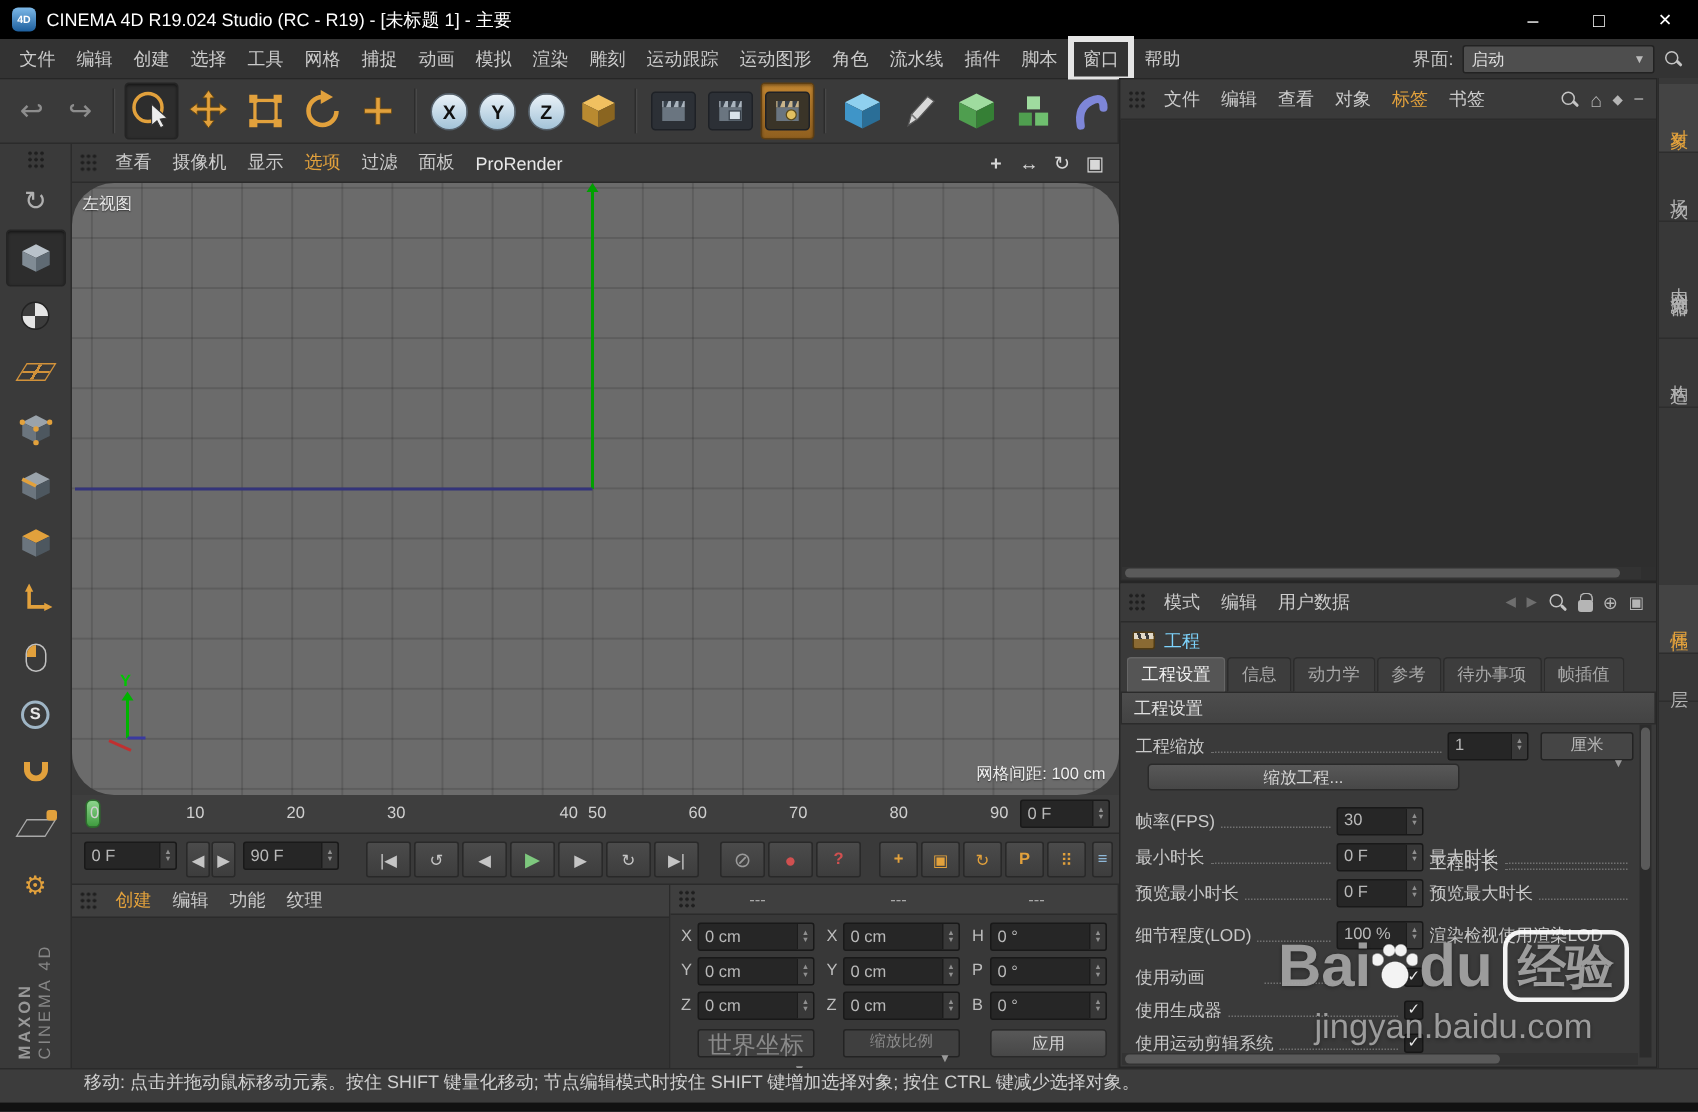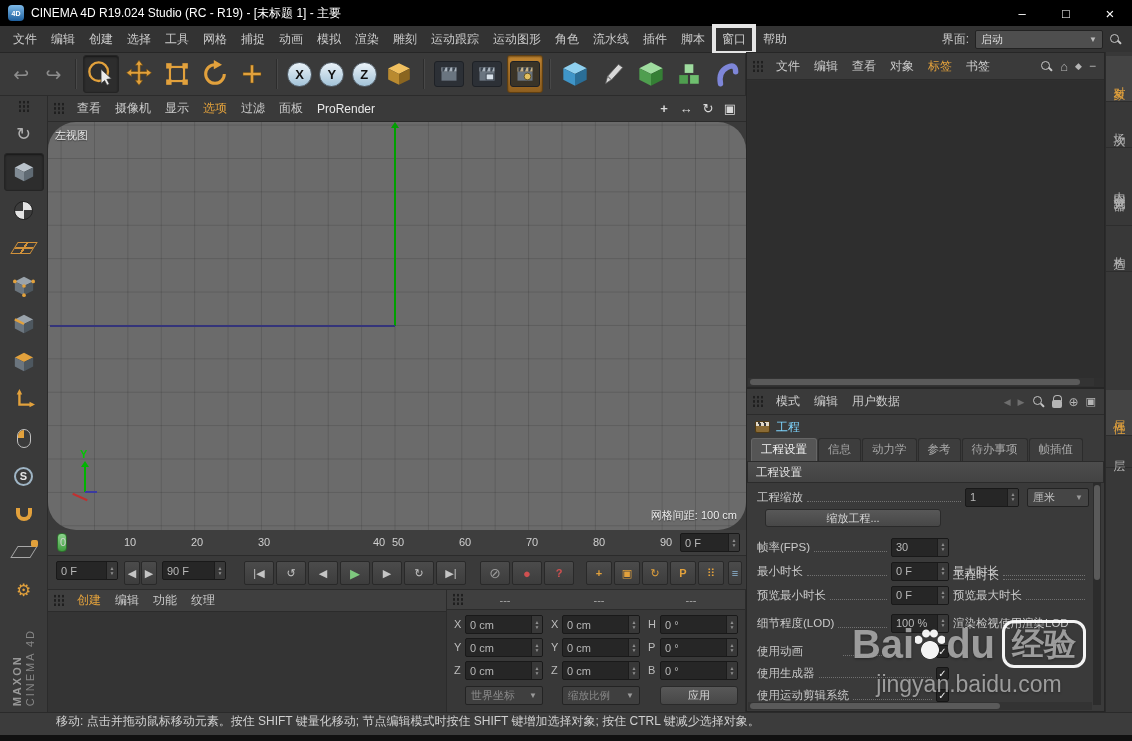--- a/index.html
+++ b/index.html
@@ -80,21 +80,21 @@
   
   .timeline { left:48px; top:530px; width:698px; height:26px; background:#3e3e3e; border-bottom:1px solid #2b2b2b; }
   .tick { position:absolute; top:6px; font-size:11px; color:#cfcfcf; }
   .playhead { position:absolute; left:9px; top:3px; width:10px; height:19px; border-radius:4px; background:linear-gradient(#8cd48c,#3f9c3f); border:1px solid #2c6e2c; }
   .tl-field { position:absolute; right:6px; top:3px; width:60px; }
 
   
   .fld { display:flex; align-items:center; background:#262626; border:1px solid #191919; border-radius:2px; color:#b8b8b8; font-size:11px; height:19px; padding-left:4px; overflow:hidden; }
   .fld .v { flex:1; white-space:nowrap; }
   .spin { display:flex; flex-direction:column; width:11px; align-self:stretch; border-left:1px solid #1c1c1c; background:#383838; align-items:center; justify-content:center; color:#909090; font-size:5px; line-height:5px; }
-  .dd { display:flex; align-items:center; background:#454545; border:1px solid #232323; border-radius:2px; color:#bdbdbd; font-size:11px; height:19px; padding:0 5px; }
+  .dd { display:flex; align-items:center; background:#454545; border:1px solid #232323; border-radius:2px; color:#bdbdbd; font-size:11px; height:19px; padding:0 5px;flex-direction:column; }
   .dd.dim { color:#8a8a8a; background:#3f3f3f; }
   .dd .ar { margin-left:auto; font-size:8px; color:#9a9a9a; padding-left:4px; }
 
   
   .transport { left:48px; top:556px; width:698px; height:34px; background:#3a3a3a; border-bottom:1px solid #2b2b2b; }
   .trbtn { position:absolute; top:5px; width:30px; height:24px; background:linear-gradient(#4b4b4b,#3d3d3d); border:1px solid #292929; border-radius:2px; display:flex; align-items:center; justify-content:center; color:#c5c5c5; font-size:11px; }
   .trbtn.sm { width:16px; }
 
   
   .panelbar { display:flex; align-items:center; height:22px; background:#3f3f3f; border-bottom:1px solid #2b2b2b; }
@@ -575,21 +575,21 @@
     <span class="clabel" style="left:201px;top:74px;">B</span>
     <span class="fld cfld" style="left:213px;top:71px;">
         <span class="v">0 °</span>
         <span class="spin">
           <span>▲</span>
           <span>▼</span>
         </span>
       </span>
 
     <span class="dd dim" style="position:absolute;left:18px;top:96px;width:78px;">
-      <span style="font-size:11px;white-space:nowrap;">世界坐标</span>
+      <span style="font-size:16px;white-space:nowrap;">世界坐标</span>
         <span class="ar">▼</span>
     </span>
     <span class="dd dim" style="position:absolute;left:115px;top:96px;width:78px;">
       <span style="font-size:10.5px;white-space:nowrap;">缩放比例</span>
         <span class="ar">▼</span>
     </span>
     <span class="pushbtn" style="position:absolute;left:213px;top:96px;width:78px;height:19px;">应用</span>
   </div>
 
   <div class="abs om">
@@ -654,21 +654,21 @@
               <span>▲</span>
               <span>▼</span>
             </span>
           </span>
         <span class="dd" style="width:62px;margin-left:8px;flex:0 0 auto;">
             <span>厘米</span>
             <span class="ar">▼</span>
           </span>
       </div>
 
-      <span class="pushbtn" style="position:absolute;left:18px;top:26px;width:176px;height:18px;">缩放工程...</span>
+      <span class="pushbtn" style="position:absolute;left:18px;top:26px;width:208px;height:18px;">缩放工程...</span>
 
       <div class="amrow" style="top:54px;width:192px;">
         <span>帧率(FPS)</span>
         <span class="dots"></span>
         <span class="fld" style="width:58px;flex:0 0 auto;">
             <span class="v">30</span>
             <span class="spin">
               <span>▲</span>
               <span>▼</span>
             </span>

